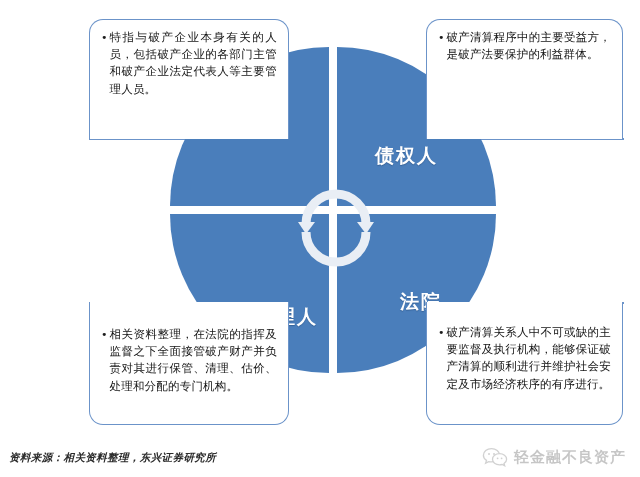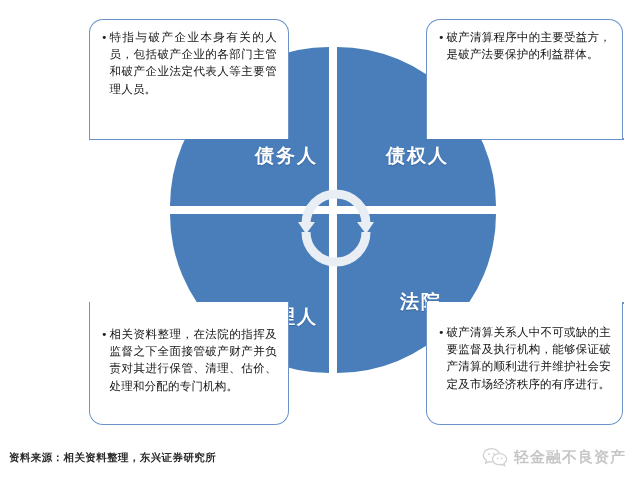--- a/index.html
+++ b/index.html
@@ -108,21 +108,21 @@
     color: #ffffff;
     font-size: 19px;
     font-weight: 700;
     letter-spacing: 2px;
     font-family: "DejaVu Sans", "Liberation Sans", sans-serif;
     text-shadow: 0 1px 1px rgba(20,50,90,0.35);
     white-space: nowrap;
     z-index: 4;
   }
   #label-debtor     { left: 85px;  top: 96px; }
-  #label-creditor   { left: 216px; top: 96px; }
+  #label-creditor   { left: 205px; top: 96px; }
   #label-admin      { left: 85px;  top: 237px; margin-top: 20px; }
   #label-court      { left: 230px; top: 242px; }
 
   
   .connector {
     position: absolute;
     height: 1.6px;
     background: #6b93c9;
     z-index: 1;
   }
@@ -137,20 +137,21 @@
     z-index: 6;
   }
 
   
   #source-note {
     position: absolute;
     left: 9px;
     bottom: 12px;
     font-size: 10.5px;
     font-weight: 700;
+    font-style: italic;
     color: #2b2b2b;
     font-family: "DejaVu Serif", "Liberation Serif", serif;
     letter-spacing: 0.4px;
     white-space: nowrap;
     z-index: 8;
   }
   #watermark {
     position: absolute;
     right: 14px;
     bottom: 10px;
@@ -180,21 +181,20 @@
   <div class="connector" style="left:467px; top:302px; width:157px;"></div>
 
   <div class="side-stroke" style="left:89px;  top:138px; height:0px;"></div>
 
   <div id="circle-wrap">
     <div class="quad" id="quad-tl"></div>
     <div class="quad" id="quad-tr"></div>
     <div class="quad" id="quad-bl"></div>
     <div class="quad" id="quad-br"></div>
 
-    <div class="quad-label" id="label-debtor">债务人</div>
     <div class="quad-label" id="label-creditor">债权人</div>
     <div class="quad-label" id="label-admin">管理人</div>
     <div class="quad-label" id="label-court">法院</div>
   </div>
 
   <svg id="cycle-icon" viewBox="0 0 88 100">
 
     <path d="M14,46 A30,30 0 0 1 74,46" fill="none" stroke="#e9eef5" stroke-width="9" stroke-linecap="butt"></path>
     <path d="M6,44 L14,56 L23,44 Z" fill="#e9eef5"></path>
     <path d="M65,44 L74,56 L82,44 Z" fill="#e9eef5"></path>

